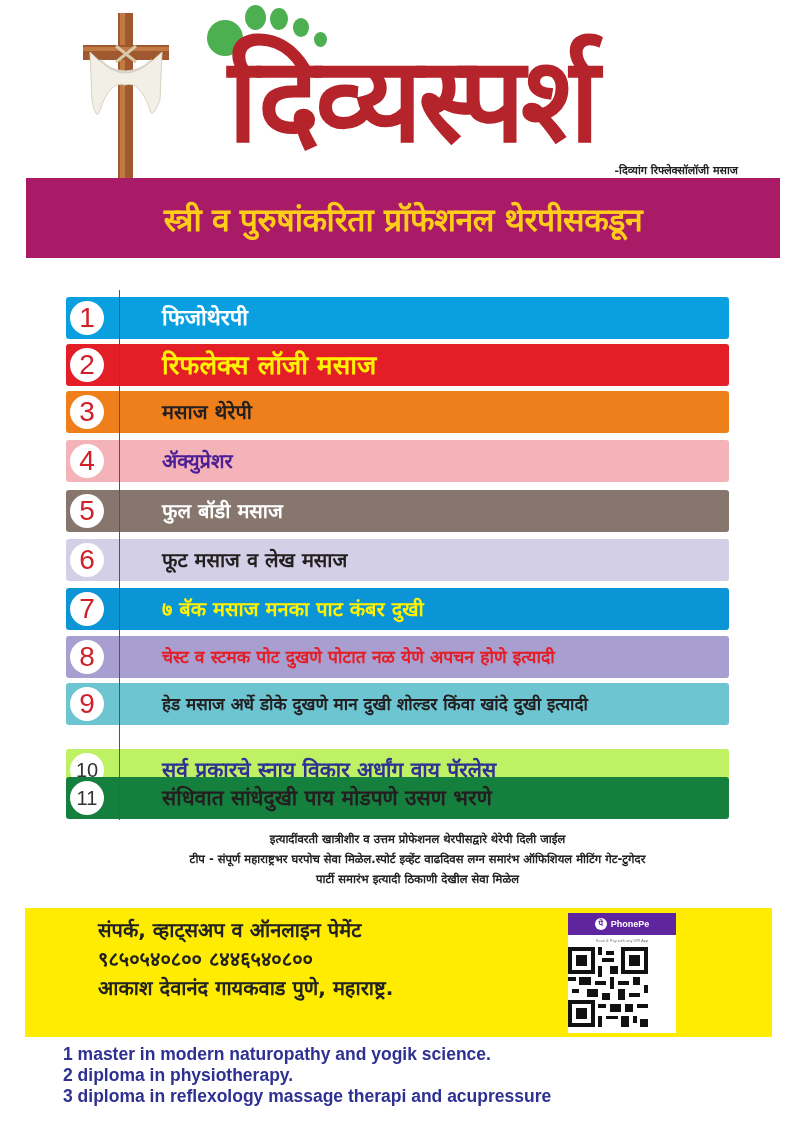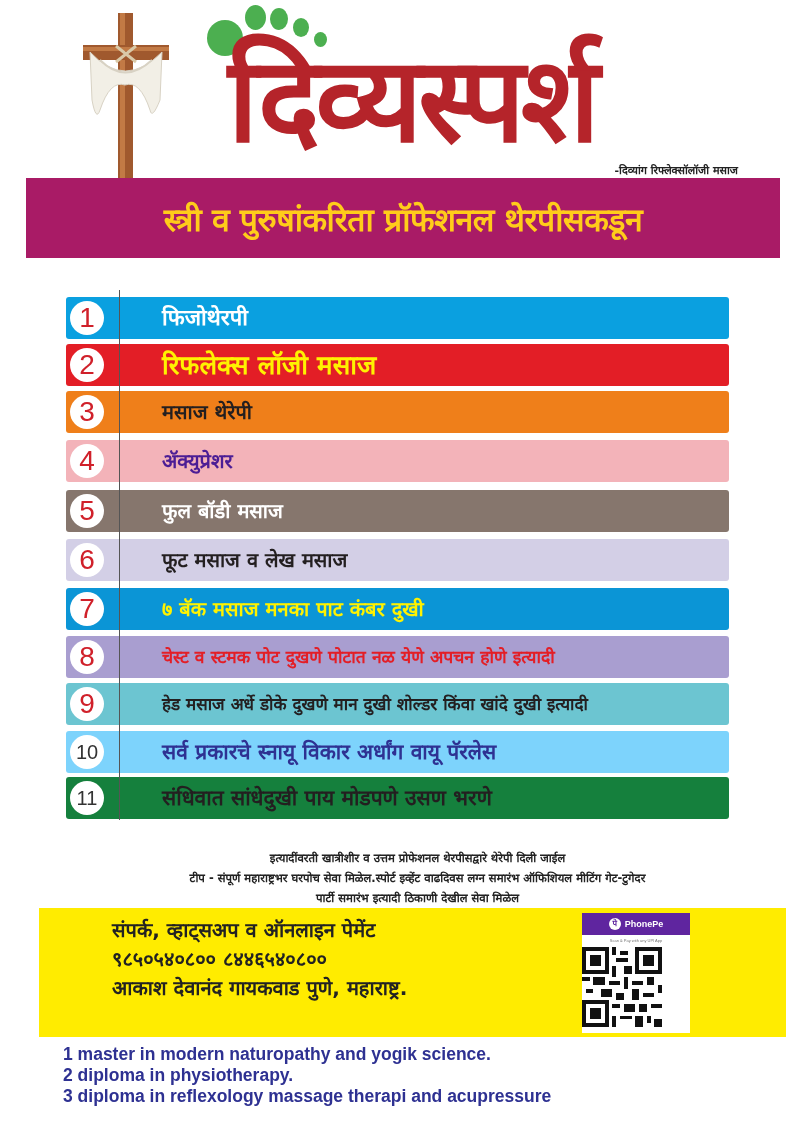--- a/index.html
+++ b/index.html
@@ -40,25 +40,25 @@
     position: absolute; left: 4px; top: 4px; width: 34px; height: 34px; border-radius: 50%;
     background: #fff; color: #d0202a; font-family: "Liberation Sans", sans-serif;
     font-size: 28px; line-height: 34px; text-align: center;
   }
   .num.small { font-size: 20px; color: #333; }
   .label {
     position: absolute; left: 96px; top: 0; height: 42px; line-height: 42px;
     font-weight: bold; white-space: nowrap; font-size: 22px;
   }
 
-  .notes { position: absolute; left: 0; top: 848px; width: 794px; text-align: center; padding-left: 41px; }
+  .notes { position: absolute; left: 0; top: 829px; width: 794px; text-align: center; padding-left: 41px; }
   .notes div { font-size: 11.5px; color: #222; line-height: 20px; font-weight: bold; white-space: nowrap; }
 
   .contact {
-    position: absolute; left: 39px; top: 908px; width: 747px; height: 129px; background: #ffec00;
+    position: absolute; left: 25px; top: 908px; width: 747px; height: 129px; background: #ffec00;
   }
   .contact-lines { position: absolute; left: 73px; top: 8px; }
   .contact-lines div { font-size: 20px; font-weight: bold; color: #222; line-height: 29px; white-space: nowrap; }
 
   .qr-card {
     position: absolute; left: 543px; top: 5px; width: 108px; height: 120px; background: #fff;
   }
   .qr-head {
     height: 22px; background: #5f259f; color: #fff; display: flex; align-items: center;
     justify-content: center; gap: 4px; font-size: 9px; font-weight: bold;
@@ -131,21 +131,21 @@
       <div class="label" style="color: rgb(255, 242, 0); font-size: 20px;">७ बॅक मसाज मनका पाट कंबर दुखी</div>
     </div>
     <div class="row" style="top: 339px; background: rgb(169, 158, 208);">
       <div class="num">8</div>
       <div class="label" style="color: rgb(227, 30, 38); font-size: 17.5px;">चेस्ट व स्टमक पोट दुखणे पोटात नळ येणे अपचन होणे  इत्यादी</div>
     </div>
     <div class="row" style="top: 386px; background: rgb(108, 197, 209);">
       <div class="num">9</div>
       <div class="label" style="color: rgb(35, 31, 32); font-size: 17px;">हेड मसाज अर्धे डोके दुखणे मान दुखी शोल्डर किंवा खांदे दुखी इत्यादी</div>
     </div>
-    <div class="row" style="top: 434px; background: #7dd3fc;">
+    <div class="row" style="top: 452px; background: #bef264;">
       <div class="num small">10</div>
       <div class="label" style="color: rgb(46, 49, 146); font-size: 21px;">सर्व प्रकारचे स्नायू विकार अर्धांग वायू पॅरलेस</div>
     </div>
     <div class="row" style="top: 480px; background: #15803d;">
       <div class="num small">11</div>
       <div class="label" style="color: rgb(35, 31, 32); font-size: 21px;">संधिवात सांधेदुखी पाय मोडपणे उसण भरणे</div>
     </div>
   </div>
 
 <div class="notes">

